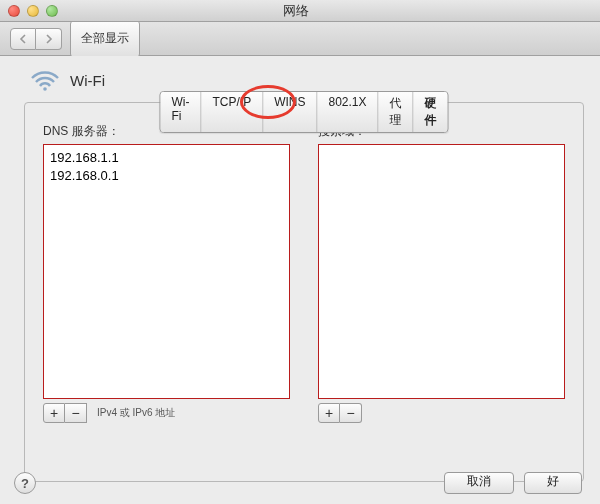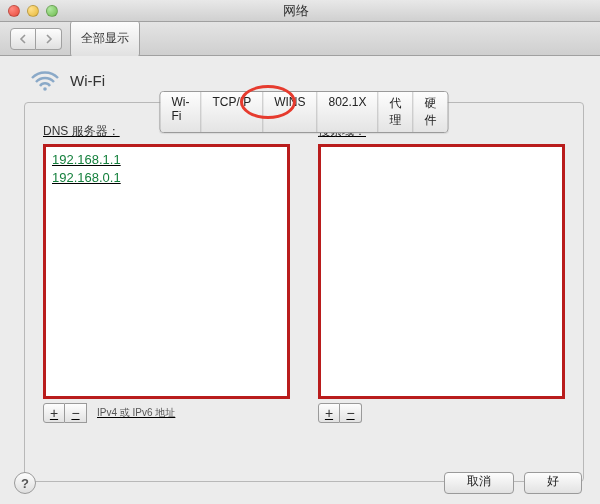--- a/index.html
+++ b/index.html
@@ -74,48 +74,48 @@
     box-shadow: 0 1px 1px rgba(0,0,0,0.08);
   }
   .tab {
     padding: 3px 11px;
     font-size: 12px;
     color: #222;
     border-right: 1px solid #b0b0b0;
     background: linear-gradient(#fdfdfd,#e4e4e4);
     cursor: default;
   }
-  .tab:last-child { border-right: none; }
+  .tab:last-child { border-right: none; font-weight: bold; }
   .tab.active {
     background: linear-gradient(#bfbfbf,#a8a8a8);
     color: #111;
     box-shadow: inset 0 1px 2px rgba(0,0,0,0.25);
   }
   
   .highlight-ring {
     position: absolute;
     border: 3px solid #e63b2e;
     border-radius: 50%/50%;
     width: 56px; height: 34px;
     top: -18px;
     pointer-events: none;
     z-index: 5;
   }
   
   .columns { display: flex; gap: 28px; height: 100%; }
-  .col { flex: 1; display: flex; flex-direction: column; text-decoration: underline; }
+  .col { flex: 1; display: flex; flex-direction: column; }
   .col-label { font-size: 12px; color: #333; margin-bottom: 4px; }
   .listbox {
     flex: 1;
     background: #fff;
-    border: 3px solid #b91c1c;
+    border: 1px solid #b91c1c;
     border-radius: 0;
     padding: 4px 6px;
     font-size: 13px;
-    color: #15803d;
+    color: #000000;
     overflow: auto;
   }
   .listbox .item { line-height: 1.35; }
   .listfooter {
     display: flex; align-items: center; gap: 0; margin-top: 4px;
   }
   .sqbtn {
     width: 22px; height: 20px;
     background: linear-gradient(#fdfdfd,#e2e2e2);
     border: 1px solid #9a9a9a;

